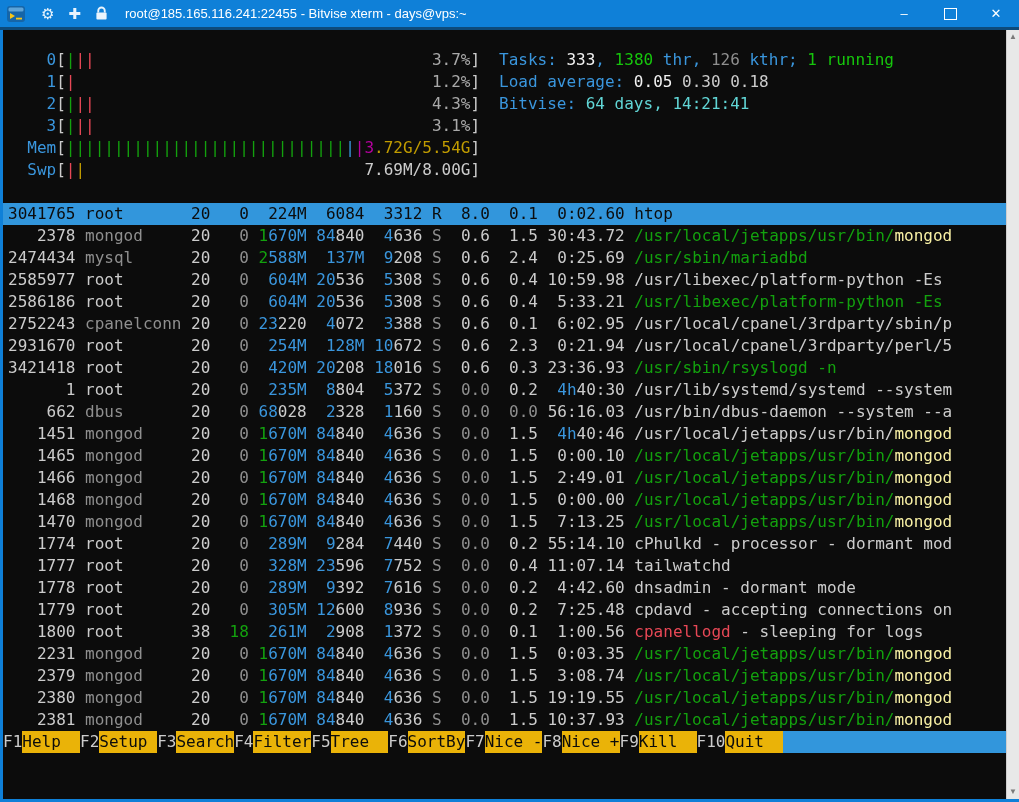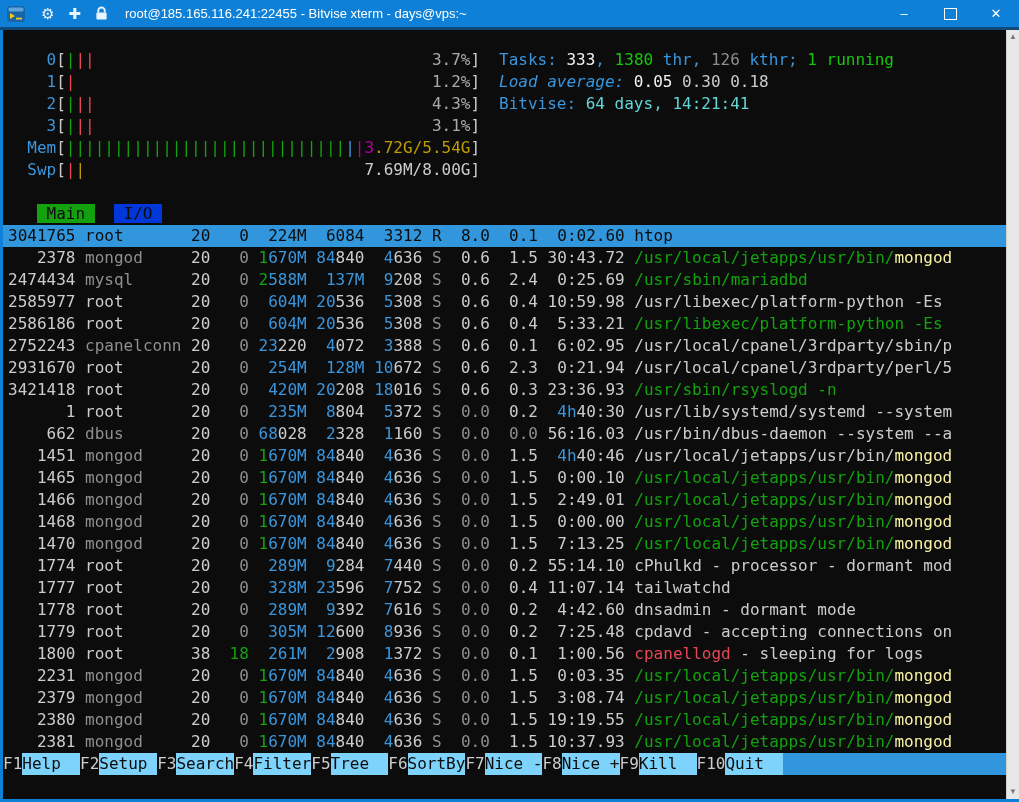--- a/index.html
+++ b/index.html
@@ -20,21 +20,21 @@
   .meters-area{position:relative;}
   .info-block{position:absolute;left:496px;top:0;}
   .tab{color:#0c0c0c;}
   .tab-green{background:#13a10e;}
   .tab-blue{background:#0037da;}
   .hdr-line{background:#13a10e;color:#0c0c0c;}
   .hdr-sort{background:#3296dc;}
   .row-sel{background:#3296dc;}
   .fnbar{display:flex;background:#0c0c0c;height:22px;white-space:pre;}
   .fn-key{color:#cccccc;background:#0c0c0c;}
-  .fn-lbl{color:#0c0c0c;background:#7dd3fc;}
+  .fn-lbl{color:#0c0c0c;background:#eab308;}
   .fn-fill{flex:1 1 auto;background:#3296dc;}
   
   .scrollbar{flex:0 0 12px;background:#e8e8e8;border-left:1px solid #cfcfcf;display:flex;flex-direction:column;justify-content:space-between;align-items:center;}
   .sb-arrow{color:#7a7a7a;font-size:8px;line-height:14px;}
 </style>
 </head>
 <body>
 
 <div class="window">
   <div class="titlebar">
@@ -66,26 +66,25 @@
         <div id="meter-lines">
             <div class="line"><span style="color: rgb(204, 204, 204);">  </span><span style="color: rgb(58, 150, 221);">  0</span><span style="color: rgb(204, 204, 204);">[</span><span style="color: rgb(19, 161, 14);">|</span><span style="color: rgb(231, 72, 86);">||</span><span style="color: rgb(204, 204, 204);">                                   </span><span style="color: rgb(169, 169, 169);">3.7%</span><span style="color: rgb(204, 204, 204);">]</span></div>
             <div class="line"><span style="color: rgb(204, 204, 204);">  </span><span style="color: rgb(58, 150, 221);">  1</span><span style="color: rgb(204, 204, 204);">[</span><span style="color: rgb(231, 72, 86);">|</span><span style="color: rgb(204, 204, 204);">                                     </span><span style="color: rgb(169, 169, 169);">1.2%</span><span style="color: rgb(204, 204, 204);">]</span></div>
             <div class="line"><span style="color: rgb(204, 204, 204);">  </span><span style="color: rgb(58, 150, 221);">  2</span><span style="color: rgb(204, 204, 204);">[</span><span style="color: rgb(19, 161, 14);">|</span><span style="color: rgb(231, 72, 86);">||</span><span style="color: rgb(204, 204, 204);">                                   </span><span style="color: rgb(169, 169, 169);">4.3%</span><span style="color: rgb(204, 204, 204);">]</span></div>
             <div class="line"><span style="color: rgb(204, 204, 204);">  </span><span style="color: rgb(58, 150, 221);">  3</span><span style="color: rgb(204, 204, 204);">[</span><span style="color: rgb(19, 161, 14);">|</span><span style="color: rgb(231, 72, 86);">||</span><span style="color: rgb(204, 204, 204);">                                   </span><span style="color: rgb(169, 169, 169);">3.1%</span><span style="color: rgb(204, 204, 204);">]</span></div>
             <div class="line"><span style="color: rgb(204, 204, 204);">  </span><span style="color: rgb(58, 150, 221);">Mem</span><span style="color: rgb(204, 204, 204);">[</span><span style="color: rgb(19, 161, 14);">|||||||||||||||||||||||||||||</span><span style="color: rgb(58, 150, 221);">|</span><span style="color: rgb(180, 0, 158);">|</span><span style="color: rgb(204, 204, 204);"></span><span style="color: rgb(180, 0, 158);">3</span><span style="color: rgb(193, 156, 0);">.72G/5.54G</span><span style="color: rgb(204, 204, 204);">]</span></div>
             <div class="line"><span style="color: rgb(204, 204, 204);">  </span><span style="color: rgb(58, 150, 221);">Swp</span><span style="color: rgb(204, 204, 204);">[</span><span style="color: rgb(231, 72, 86);">|</span><span style="color: rgb(193, 156, 0);">|</span><span style="color: rgb(204, 204, 204);">                             </span><span style="color: rgb(204, 204, 204);">7.69M/8.00G</span><span style="color: rgb(204, 204, 204);">]</span></div>
           </div>
         <div class="info-block" id="info-block">
             <div class="line" style="padding-left: 0px;"><span style="color: rgb(58, 150, 221);">Tasks: </span><span style="color: rgb(242, 242, 242);">333</span><span style="color: rgb(58, 150, 221);">, </span><span style="color: rgb(22, 198, 12);">1380</span><span style="color: rgb(58, 150, 221);"> thr</span><span style="color: rgb(58, 150, 221);">, </span><span style="color: rgb(143, 143, 143);">126</span><span style="color: rgb(58, 150, 221);"> kthr</span><span style="color: rgb(58, 150, 221);">; </span><span style="color: rgb(22, 198, 12);">1</span><span style="color: rgb(22, 198, 12);"> running</span></div>
-            <div class="line" style="padding-left: 0px;"><span style="color: rgb(58, 150, 221); font-style: italic;">Load average: </span><span style="color: rgb(242, 242, 242);">0.05 </span><span style="color: rgb(204, 204, 204);">0.30 </span><span style="color: rgb(204, 204, 204);">0.18</span></div>
+            <div class="line" style="padding-left: 0px;"><span style="color: rgb(58, 150, 221);">Load average: </span><span style="color: rgb(242, 242, 242);">0.05 </span><span style="color: rgb(204, 204, 204);">0.30 </span><span style="color: rgb(204, 204, 204);">0.18</span></div>
             <div class="line" style="padding-left: 0px;"><span style="color: rgb(58, 150, 221);">Bitvise: </span><span style="color: rgb(97, 214, 214);">64 days, 14:21:41</span></div>
           </div>
       </div>
       <div class="blank"></div>
-      <div class="line" id="tabs-line"><span style="color: rgb(204, 204, 204);">   </span><span class="tab tab-green"> Main </span><span style="color: rgb(204, 204, 204);">  </span><span class="tab tab-blue"> I/O </span></div>
       <div id="rows">
           <div class="line row-sel"><span style="color: rgb(12, 12, 12);">3041765</span><span style="color: rgb(12, 12, 12);"> </span><span style="color: rgb(12, 12, 12);">root</span><span style="color: rgb(12, 12, 12);">      </span><span style="color: rgb(12, 12, 12);"> </span><span style="color: rgb(12, 12, 12);">20</span><span style="color: rgb(12, 12, 12);"> </span><span style="color: rgb(12, 12, 12);">  </span><span style="color: rgb(12, 12, 12);">0</span><span style="color: rgb(12, 12, 12);"> </span><span style="color: rgb(12, 12, 12);"> </span><span style="color: rgb(12, 12, 12);">224M</span><span style="color: rgb(12, 12, 12);"> </span><span style="color: rgb(12, 12, 12);"> </span><span style="color: rgb(12, 12, 12);">6</span><span style="color: rgb(12, 12, 12);">084</span><span style="color: rgb(12, 12, 12);"> </span><span style="color: rgb(12, 12, 12);"> </span><span style="color: rgb(12, 12, 12);">3</span><span style="color: rgb(12, 12, 12);">312</span><span style="color: rgb(12, 12, 12);"> </span><span style="color: rgb(12, 12, 12);">R</span><span style="color: rgb(12, 12, 12);"> </span><span style="color: rgb(12, 12, 12);"> </span><span style="color: rgb(12, 12, 12);">8.0</span><span style="color: rgb(12, 12, 12);"> </span><span style="color: rgb(12, 12, 12);"> </span><span style="color: rgb(12, 12, 12);">0.1</span><span style="color: rgb(12, 12, 12);"> </span><span style="color: rgb(12, 12, 12);"> </span><span style="color: rgb(12, 12, 12);">0:02.60</span><span style="color: rgb(12, 12, 12);"> </span><span style="color: rgb(12, 12, 12);">htop</span></div>
           <div class="line"><span style="color: rgb(204, 204, 204);">   </span><span style="color: rgb(204, 204, 204);">2378</span><span style="color: rgb(204, 204, 204);"> </span><span style="color: rgb(143, 143, 143);">mongod</span><span style="color: rgb(204, 204, 204);">    </span><span style="color: rgb(204, 204, 204);"> </span><span style="color: rgb(204, 204, 204);">20</span><span style="color: rgb(204, 204, 204);"> </span><span style="color: rgb(204, 204, 204);">  </span><span style="color: rgb(143, 143, 143);">0</span><span style="color: rgb(204, 204, 204);"> </span><span style="color: rgb(19, 161, 14);">1</span><span style="color: rgb(58, 150, 221);">670M</span><span style="color: rgb(204, 204, 204);"> </span><span style="color: rgb(58, 150, 221);">84</span><span style="color: rgb(204, 204, 204);">840</span><span style="color: rgb(204, 204, 204);"> </span><span style="color: rgb(204, 204, 204);"> </span><span style="color: rgb(58, 150, 221);">4</span><span style="color: rgb(204, 204, 204);">636</span><span style="color: rgb(204, 204, 204);"> </span><span style="color: rgb(143, 143, 143);">S</span><span style="color: rgb(204, 204, 204);"> </span><span style="color: rgb(204, 204, 204);"> </span><span style="color: rgb(204, 204, 204);">0.6</span><span style="color: rgb(204, 204, 204);"> </span><span style="color: rgb(204, 204, 204);"> </span><span style="color: rgb(204, 204, 204);">1.5</span><span style="color: rgb(204, 204, 204);"> </span><span style="color: rgb(204, 204, 204);">30:43.72</span><span style="color: rgb(204, 204, 204);"> </span><span style="color: rgb(19, 161, 14);">/usr/local/jetapps/usr/bin/</span><span style="color: rgb(249, 241, 165);">mongod</span></div>
           <div class="line"><span style="color: rgb(204, 204, 204);">2474434</span><span style="color: rgb(204, 204, 204);"> </span><span style="color: rgb(143, 143, 143);">mysql</span><span style="color: rgb(204, 204, 204);">     </span><span style="color: rgb(204, 204, 204);"> </span><span style="color: rgb(204, 204, 204);">20</span><span style="color: rgb(204, 204, 204);"> </span><span style="color: rgb(204, 204, 204);">  </span><span style="color: rgb(143, 143, 143);">0</span><span style="color: rgb(204, 204, 204);"> </span><span style="color: rgb(19, 161, 14);">2</span><span style="color: rgb(58, 150, 221);">588M</span><span style="color: rgb(204, 204, 204);"> </span><span style="color: rgb(204, 204, 204);"> </span><span style="color: rgb(58, 150, 221);">137M</span><span style="color: rgb(204, 204, 204);"> </span><span style="color: rgb(204, 204, 204);"> </span><span style="color: rgb(58, 150, 221);">9</span><span style="color: rgb(204, 204, 204);">208</span><span style="color: rgb(204, 204, 204);"> </span><span style="color: rgb(143, 143, 143);">S</span><span style="color: rgb(204, 204, 204);"> </span><span style="color: rgb(204, 204, 204);"> </span><span style="color: rgb(204, 204, 204);">0.6</span><span style="color: rgb(204, 204, 204);"> </span><span style="color: rgb(204, 204, 204);"> </span><span style="color: rgb(204, 204, 204);">2.4</span><span style="color: rgb(204, 204, 204);"> </span><span style="color: rgb(204, 204, 204);"> </span><span style="color: rgb(204, 204, 204);">0:25.69</span><span style="color: rgb(204, 204, 204);"> </span><span style="color: rgb(19, 161, 14);">/usr/sbin/mariadbd</span></div>
           <div class="line"><span style="color: rgb(204, 204, 204);">2585977</span><span style="color: rgb(204, 204, 204);"> </span><span style="color: rgb(204, 204, 204);">root</span><span style="color: rgb(204, 204, 204);">      </span><span style="color: rgb(204, 204, 204);"> </span><span style="color: rgb(204, 204, 204);">20</span><span style="color: rgb(204, 204, 204);"> </span><span style="color: rgb(204, 204, 204);">  </span><span style="color: rgb(143, 143, 143);">0</span><span style="color: rgb(204, 204, 204);"> </span><span style="color: rgb(204, 204, 204);"> </span><span style="color: rgb(58, 150, 221);">604M</span><span style="color: rgb(204, 204, 204);"> </span><span style="color: rgb(58, 150, 221);">20</span><span style="color: rgb(204, 204, 204);">536</span><span style="color: rgb(204, 204, 204);"> </span><span style="color: rgb(204, 204, 204);"> </span><span style="color: rgb(58, 150, 221);">5</span><span style="color: rgb(204, 204, 204);">308</span><span style="color: rgb(204, 204, 204);"> </span><span style="color: rgb(143, 143, 143);">S</span><span style="color: rgb(204, 204, 204);"> </span><span style="color: rgb(204, 204, 204);"> </span><span style="color: rgb(204, 204, 204);">0.6</span><span style="color: rgb(204, 204, 204);"> </span><span style="color: rgb(204, 204, 204);"> </span><span style="color: rgb(204, 204, 204);">0.4</span><span style="color: rgb(204, 204, 204);"> </span><span style="color: rgb(204, 204, 204);">10:59.98</span><span style="color: rgb(204, 204, 204);"> </span><span style="color: rgb(204, 204, 204);">/usr/libexec/platform-python -Es</span></div>
           <div class="line"><span style="color: rgb(204, 204, 204);">2586186</span><span style="color: rgb(204, 204, 204);"> </span><span style="color: rgb(204, 204, 204);">root</span><span style="color: rgb(204, 204, 204);">      </span><span style="color: rgb(204, 204, 204);"> </span><span style="color: rgb(204, 204, 204);">20</span><span style="color: rgb(204, 204, 204);"> </span><span style="color: rgb(204, 204, 204);">  </span><span style="color: rgb(143, 143, 143);">0</span><span style="color: rgb(204, 204, 204);"> </span><span style="color: rgb(204, 204, 204);"> </span><span style="color: rgb(58, 150, 221);">604M</span><span style="color: rgb(204, 204, 204);"> </span><span style="color: rgb(58, 150, 221);">20</span><span style="color: rgb(204, 204, 204);">536</span><span style="color: rgb(204, 204, 204);"> </span><span style="color: rgb(204, 204, 204);"> </span><span style="color: rgb(58, 150, 221);">5</span><span style="color: rgb(204, 204, 204);">308</span><span style="color: rgb(204, 204, 204);"> </span><span style="color: rgb(143, 143, 143);">S</span><span style="color: rgb(204, 204, 204);"> </span><span style="color: rgb(204, 204, 204);"> </span><span style="color: rgb(204, 204, 204);">0.6</span><span style="color: rgb(204, 204, 204);"> </span><span style="color: rgb(204, 204, 204);"> </span><span style="color: rgb(204, 204, 204);">0.4</span><span style="color: rgb(204, 204, 204);"> </span><span style="color: rgb(204, 204, 204);"> </span><span style="color: rgb(204, 204, 204);">5:33.21</span><span style="color: rgb(204, 204, 204);"> </span><span style="color: rgb(19, 161, 14);">/usr/libexec/platform-python -Es</span></div>
           <div class="line"><span style="color: rgb(204, 204, 204);">2752243</span><span style="color: rgb(204, 204, 204);"> </span><span style="color: rgb(143, 143, 143);">cpanelconn</span><span style="color: rgb(204, 204, 204);"> </span><span style="color: rgb(204, 204, 204);">20</span><span style="color: rgb(204, 204, 204);"> </span><span style="color: rgb(204, 204, 204);">  </span><span style="color: rgb(143, 143, 143);">0</span><span style="color: rgb(204, 204, 204);"> </span><span style="color: rgb(58, 150, 221);">23</span><span style="color: rgb(204, 204, 204);">220</span><span style="color: rgb(204, 204, 204);"> </span><span style="color: rgb(204, 204, 204);"> </span><span style="color: rgb(58, 150, 221);">4</span><span style="color: rgb(204, 204, 204);">072</span><span style="color: rgb(204, 204, 204);"> </span><span style="color: rgb(204, 204, 204);"> </span><span style="color: rgb(58, 150, 221);">3</span><span style="color: rgb(204, 204, 204);">388</span><span style="color: rgb(204, 204, 204);"> </span><span style="color: rgb(143, 143, 143);">S</span><span style="color: rgb(204, 204, 204);"> </span><span style="color: rgb(204, 204, 204);"> </span><span style="color: rgb(204, 204, 204);">0.6</span><span style="color: rgb(204, 204, 204);"> </span><span style="color: rgb(204, 204, 204);"> </span><span style="color: rgb(204, 204, 204);">0.1</span><span style="color: rgb(204, 204, 204);"> </span><span style="color: rgb(204, 204, 204);"> </span><span style="color: rgb(204, 204, 204);">6:02.95</span><span style="color: rgb(204, 204, 204);"> </span><span style="color: rgb(204, 204, 204);">/usr/local/cpanel/3rdparty/sbin/p</span></div>
           <div class="line"><span style="color: rgb(204, 204, 204);">2931670</span><span style="color: rgb(204, 204, 204);"> </span><span style="color: rgb(204, 204, 204);">root</span><span style="color: rgb(204, 204, 204);">      </span><span style="color: rgb(204, 204, 204);"> </span><span style="color: rgb(204, 204, 204);">20</span><span style="color: rgb(204, 204, 204);"> </span><span style="color: rgb(204, 204, 204);">  </span><span style="color: rgb(143, 143, 143);">0</span><span style="color: rgb(204, 204, 204);"> </span><span style="color: rgb(204, 204, 204);"> </span><span style="color: rgb(58, 150, 221);">254M</span><span style="color: rgb(204, 204, 204);"> </span><span style="color: rgb(204, 204, 204);"> </span><span style="color: rgb(58, 150, 221);">128M</span><span style="color: rgb(204, 204, 204);"> </span><span style="color: rgb(58, 150, 221);">10</span><span style="color: rgb(204, 204, 204);">672</span><span style="color: rgb(204, 204, 204);"> </span><span style="color: rgb(143, 143, 143);">S</span><span style="color: rgb(204, 204, 204);"> </span><span style="color: rgb(204, 204, 204);"> </span><span style="color: rgb(204, 204, 204);">0.6</span><span style="color: rgb(204, 204, 204);"> </span><span style="color: rgb(204, 204, 204);"> </span><span style="color: rgb(204, 204, 204);">2.3</span><span style="color: rgb(204, 204, 204);"> </span><span style="color: rgb(204, 204, 204);"> </span><span style="color: rgb(204, 204, 204);">0:21.94</span><span style="color: rgb(204, 204, 204);"> </span><span style="color: rgb(204, 204, 204);">/usr/local/cpanel/3rdparty/perl/5</span></div>
           <div class="line"><span style="color: rgb(204, 204, 204);">3421418</span><span style="color: rgb(204, 204, 204);"> </span><span style="color: rgb(204, 204, 204);">root</span><span style="color: rgb(204, 204, 204);">      </span><span style="color: rgb(204, 204, 204);"> </span><span style="color: rgb(204, 204, 204);">20</span><span style="color: rgb(204, 204, 204);"> </span><span style="color: rgb(204, 204, 204);">  </span><span style="color: rgb(143, 143, 143);">0</span><span style="color: rgb(204, 204, 204);"> </span><span style="color: rgb(204, 204, 204);"> </span><span style="color: rgb(58, 150, 221);">420M</span><span style="color: rgb(204, 204, 204);"> </span><span style="color: rgb(58, 150, 221);">20</span><span style="color: rgb(204, 204, 204);">208</span><span style="color: rgb(204, 204, 204);"> </span><span style="color: rgb(58, 150, 221);">18</span><span style="color: rgb(204, 204, 204);">016</span><span style="color: rgb(204, 204, 204);"> </span><span style="color: rgb(143, 143, 143);">S</span><span style="color: rgb(204, 204, 204);"> </span><span style="color: rgb(204, 204, 204);"> </span><span style="color: rgb(204, 204, 204);">0.6</span><span style="color: rgb(204, 204, 204);"> </span><span style="color: rgb(204, 204, 204);"> </span><span style="color: rgb(204, 204, 204);">0.3</span><span style="color: rgb(204, 204, 204);"> </span><span style="color: rgb(204, 204, 204);">23:36.93</span><span style="color: rgb(204, 204, 204);"> </span><span style="color: rgb(19, 161, 14);">/usr/sbin/rsyslogd -n</span></div>
           <div class="line"><span style="color: rgb(204, 204, 204);">      </span><span style="color: rgb(204, 204, 204);">1</span><span style="color: rgb(204, 204, 204);"> </span><span style="color: rgb(204, 204, 204);">root</span><span style="color: rgb(204, 204, 204);">      </span><span style="color: rgb(204, 204, 204);"> </span><span style="color: rgb(204, 204, 204);">20</span><span style="color: rgb(204, 204, 204);"> </span><span style="color: rgb(204, 204, 204);">  </span><span style="color: rgb(143, 143, 143);">0</span><span style="color: rgb(204, 204, 204);"> </span><span style="color: rgb(204, 204, 204);"> </span><span style="color: rgb(58, 150, 221);">235M</span><span style="color: rgb(204, 204, 204);"> </span><span style="color: rgb(204, 204, 204);"> </span><span style="color: rgb(58, 150, 221);">8</span><span style="color: rgb(204, 204, 204);">804</span><span style="color: rgb(204, 204, 204);"> </span><span style="color: rgb(204, 204, 204);"> </span><span style="color: rgb(58, 150, 221);">5</span><span style="color: rgb(204, 204, 204);">372</span><span style="color: rgb(204, 204, 204);"> </span><span style="color: rgb(143, 143, 143);">S</span><span style="color: rgb(204, 204, 204);"> </span><span style="color: rgb(204, 204, 204);"> </span><span style="color: rgb(143, 143, 143);">0.0</span><span style="color: rgb(204, 204, 204);"> </span><span style="color: rgb(204, 204, 204);"> </span><span style="color: rgb(204, 204, 204);">0.2</span><span style="color: rgb(204, 204, 204);"> </span><span style="color: rgb(204, 204, 204);"> </span><span style="color: rgb(58, 150, 221);">4h</span><span style="color: rgb(204, 204, 204);">40:30</span><span style="color: rgb(204, 204, 204);"> </span><span style="color: rgb(204, 204, 204);">/usr/lib/systemd/systemd --system</span></div>

